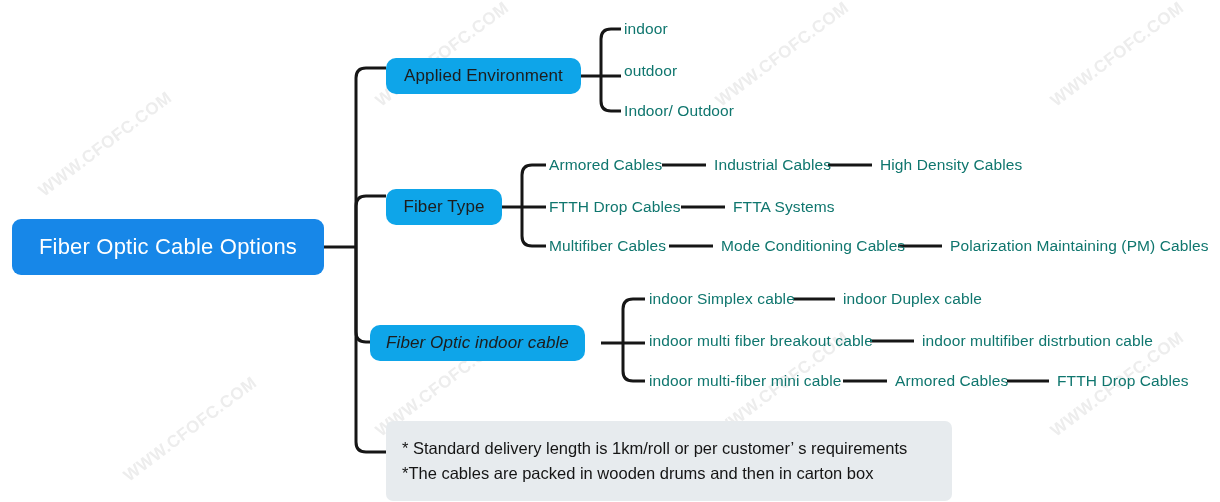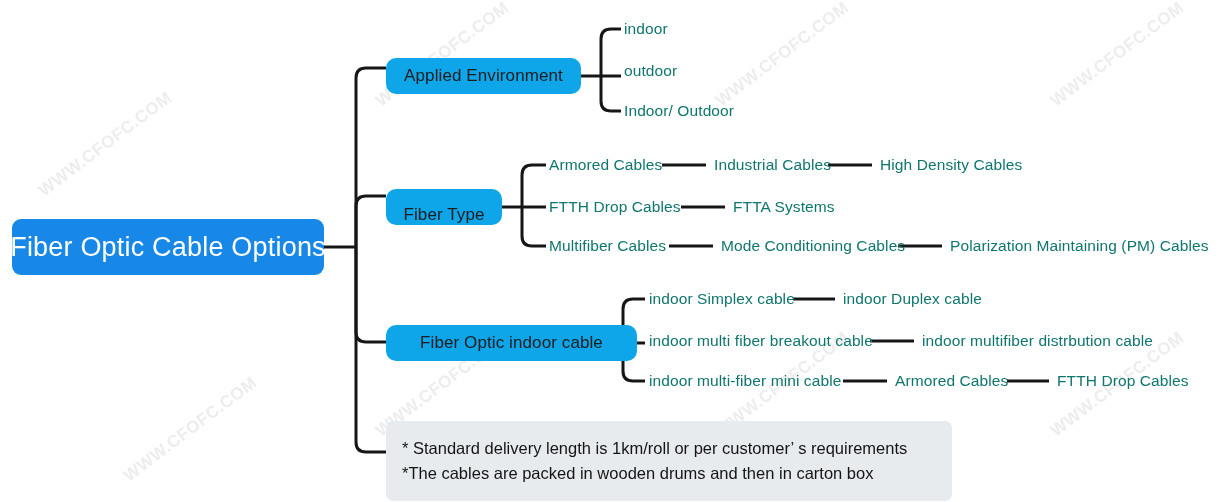--- a/index.html
+++ b/index.html
@@ -29,21 +29,21 @@
 
   
   .node{position:absolute;z-index:3;}
 
   .root-node{
     left:12px;top:219px;width:312px;height:56px;
     background:#1787e8;border-radius:9px;
     display:flex;align-items:center;justify-content:center;
   }
   .root-label{
-    color:#ffffff;font-size:27px;letter-spacing:.2px;
+    color:#ffffff;font-size:22px;letter-spacing:.2px;
     font-family:"Liberation Sans", sans-serif;white-space:nowrap;
   }
 
   .branch-node{
     background:#0ea5e9;border-radius:10px;
     display:flex;align-items:center;justify-content:center;
     height:36px;
   }
   .branch-label{
     color:#1d1d1d;font-size:17px;white-space:nowrap;letter-spacing:.1px;
@@ -121,24 +121,24 @@
     </g>
   </svg>
 
   <div class="node root-node">
     <span class="root-label">Fiber Optic Cable Options</span>
   </div>
 
   <div class="node branch-node" style="left:386px;top:58px;width:195px;">
     <span class="branch-label">Applied Environment</span>
   </div>
-  <div class="node branch-node" style="left:386px;top:189px;width:116px;align-items:flex-end;">
+  <div class="node branch-node" style="left:386px;top:189px;width:116px;">
     <span class="branch-label">Fiber  Type</span>
   </div>
-  <div class="node branch-node" style="left:386px;top:325px;width:251px;">
+  <div class="node branch-node" style="left:370px;top:325px;width:215px;font-style:italic;">
     <span class="branch-label">Fiber Optic indoor cable</span>
   </div>
 
   <div class="leaf" style="left:624px;top:29px;">indoor</div>
   <div class="leaf" style="left:624px;top:71px;">outdoor</div>
   <div class="leaf" style="left:624px;top:111px;">Indoor/ Outdoor</div>
 
   <div class="leaf" style="left:549px;top:165px;">Armored Cables</div>
   <div class="leaf" style="left:714px;top:165px;">Industrial Cables</div>
   <div class="leaf" style="left:880px;top:165px;">High Density Cables</div>

